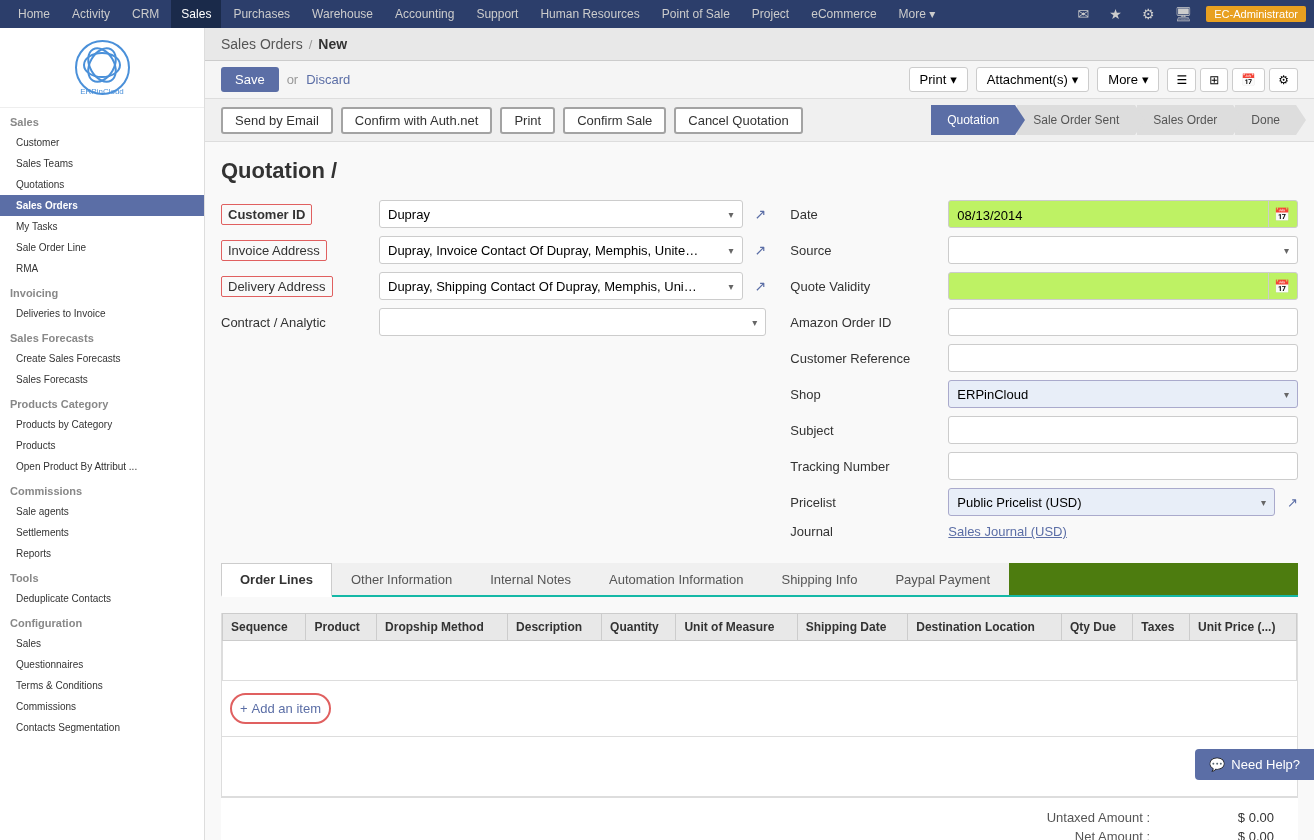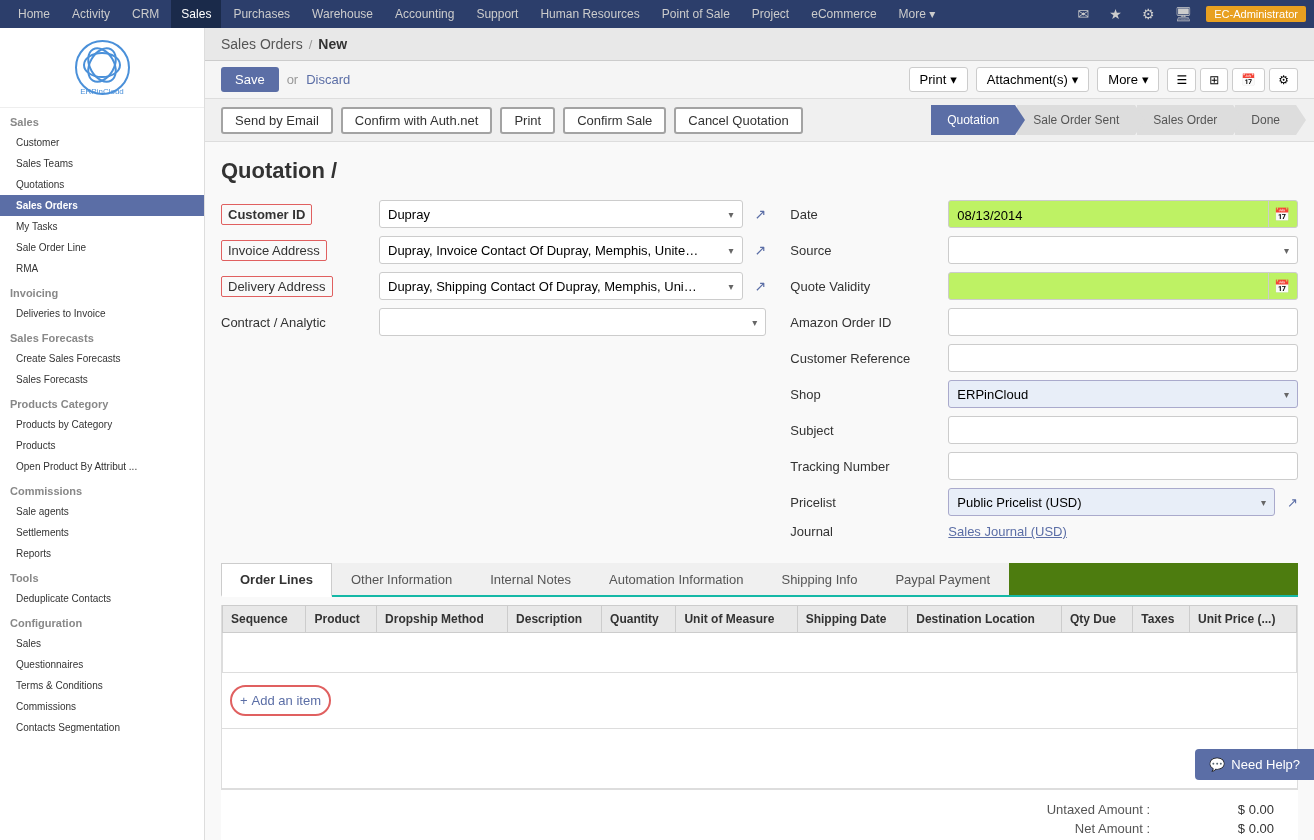--- a/index.html
+++ b/index.html
@@ -323,21 +323,21 @@
       font-weight: bold;
       border-color: #ccc;
       border-bottom: 2px solid #fff;
       margin-bottom: -2px;
     }
 
     
     .order-table {
       width: 100%;
       border-collapse: collapse;
-      margin-top: 8px;
+      margin-top: 16px;
       background: #fff;
     }
     .order-table th {
       background: #e8e8e8;
       border: 1px solid #ccc;
       padding: 6px 8px;
       text-align: left;
       font-size: 12px;
       font-weight: bold;
       color: #333;

